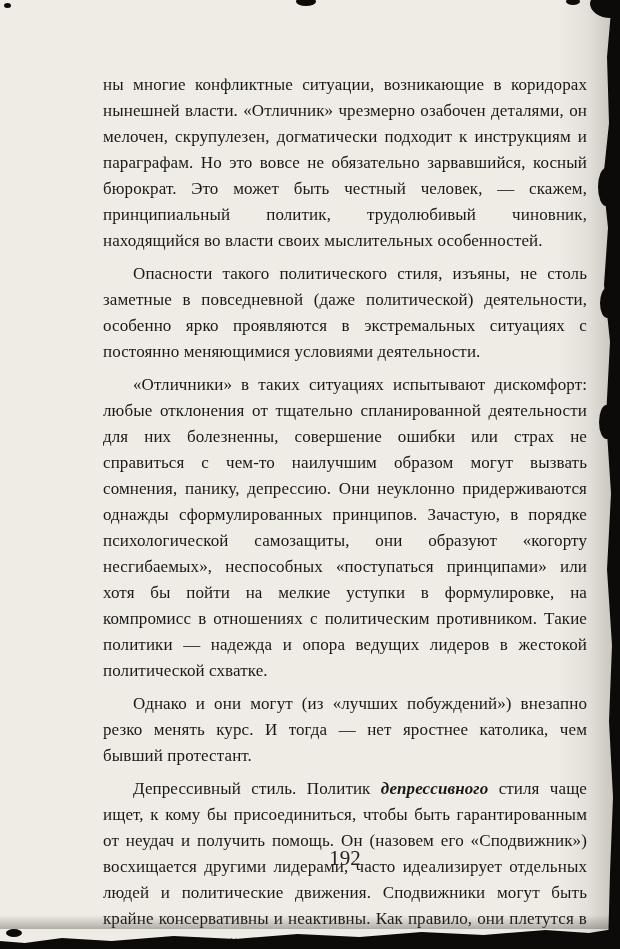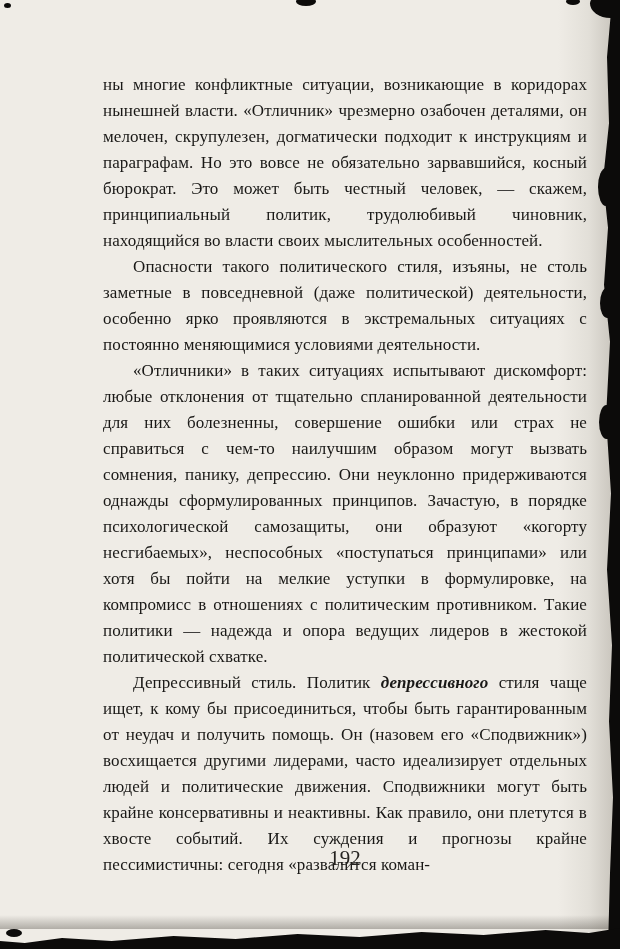--- a/index.html
+++ b/index.html
@@ -16,21 +16,21 @@
       position: absolute;
       left: 103px;
       top: 72px;
       width: 484px;
       font-size: 17px;
       line-height: 26px;
       text-align: justify;
       letter-spacing: 0.1px;
     }
     .para { margin: 0; }
-    .para.indent { text-indent: 30px; }
+    .para.indent { text-indent: 30px; margin-top: 7px; }
     .normal { font-weight: normal; font-style: normal; }
     .bold { font-weight: normal; }
     .italic { font-style: italic; font-weight: bold; }
     .page-number {
       position: absolute;
       left: 103px;
       top: 846px;
       width: 484px;
       text-align: center;
       font-size: 21px;
@@ -82,20 +82,21 @@
       background: linear-gradient(to bottom, rgba(60,55,48,0) 0%, rgba(60,55,48,0.35) 100%);
     }
   </style>
 </head>
 <body>
 
 <div class="text-block">
     <p class="para"><span class="normal">ны многие конфликтные ситуации, возникающие в коридорах нынешней власти. «Отличник» чрезмерно озабочен деталями, он мелочен, скрупулезен, догматически подходит к инструкциям и параграфам. Но это вовсе не обязательно зарвавшийся, косный бюрократ. Это может быть честный человек, — скажем, принципиальный политик, трудолюбивый чиновник, находящийся во власти своих мыслительных особенностей.</span></p>
     <p class="para indent"><span class="normal">Опасности такого политического стиля, изъяны, не столь заметные в повседневной (даже политической) деятельности, особенно ярко проявляются в экстремальных ситуациях с постоянно меняющимися условиями деятельности.</span></p>
     <p class="para indent"><span class="normal">«Отличники» в таких ситуациях испытывают дискомфорт: любые отклонения от тщательно спланированной деятельности для них болезненны, совершение ошибки или страх не справиться с чем-то наилучшим образом могут вызвать сомнения, панику, депрессию. Они неуклонно придерживаются однажды сформулированных принципов. Зачастую, в порядке психологической самозащиты, они образуют «когорту несгибаемых», неспособных «поступаться принципами» или хотя бы пойти на мелкие уступки в формулировке, на компромисс в отношениях с политическим противником. Такие политики — надежда и опора ведущих лидеров в жестокой политической схватке.</span></p>
+    <p class="para indent"><span class="normal">Однако и они могут (из «лучших побуждений») внезапно резко менять курс. И тогда — нет яростнее католика, чем бывший протестант.</span></p>
     <p class="para indent"><span class="bold">Депрессивный стиль.</span><span class="normal"> Политик </span><span class="italic">депрессивного</span><span class="normal"> стиля чаще ищет, к кому бы присоединиться, чтобы быть гарантированным от неудач и получить помощь. Он (назовем его «Сподвижник») восхищается другими лидерами, часто идеализирует отдельных людей и политические движения. Сподвижники могут быть крайне консервативны и неактивны. Как правило, они плетутся в хвосте событий. Их суждения и прогнозы крайне пессимистичны: сегодня «развалится коман-</span></p>
   </div>
 
 <div class="page-number">192</div>
 
 <div class="shade-bottom"></div>
 <div class="edge-right"></div>
 <div class="edge-bottom"></div>
 <div class="blob blob-top-left"></div>
 <div class="blob blob-top-center"></div>

